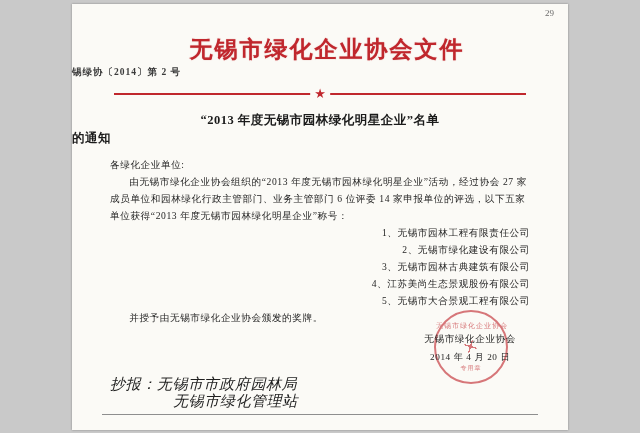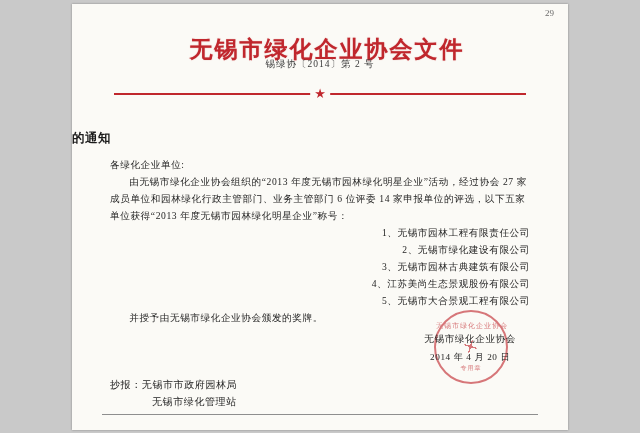--- a/index.html
+++ b/index.html
@@ -59,25 +59,26 @@
     font-weight: bold;
     letter-spacing: 2px;
     font-family: "Liberation Serif", serif;
     text-shadow: 0 0 1px rgba(192,39,45,0.5);
     margin-left: 14px;
   }
 
   .doc-number {
     position: absolute;
     left: 0; right: 0;
-    top: 54px;
-    text-align: center;
+    top: 62px;
+    text-align: left;
     font-size: 9.5px;
     color: #3a3a3a;
     letter-spacing: 1px;
+    font-weight: bold;
   }
 
   
   .rule-wrap {
     position: absolute;
     left: 42px;
     right: 42px;
     top: 84px;
     height: 12px;
   }
@@ -211,24 +212,25 @@
     white-space: nowrap;
   }
   .seal-top { top: 9px; }
   .seal-bottom { bottom: 9px; font-size: 6px; }
 
   
   .cc-block {
     position: absolute;
     left: 38px;
     top: 372px;
-    font-size: 10px;
+    font-size: 15px;
     line-height: 17px;
     color: #1f1f1f;
     letter-spacing: 0.6px;
+    font-style: italic;
   }
   .cc-sub { padding-left: 4.2em; }
 
   .footer-rule {
     position: absolute;
     left: 30px;
     right: 30px;
     top: 410px;
     height: 1px;
     background: #8e8e8e;
@@ -245,20 +247,21 @@
 
       <div class="doc-title">无锡市绿化企业协会文件</div>
 
       <div class="doc-number">锡绿协〔2014〕第 2 号</div>
 
       <div class="rule-wrap">
         <div class="rule-line"></div>
         <div class="rule-star">★</div>
       </div>
 
+      <div class="head-title">“2013 年度无锡市园林绿化明星企业”名单</div>
       <div class="head-title2">的通知</div>
 
       <div class="body-text">
         <p>各绿化企业单位:</p>
         <p class="indent2">由无锡市绿化企业协会组织的“2013 年度无锡市园林绿化明星企业”活动，经过协会 27 家成员单位和园林绿化行政主管部门、业务主管部门 6 位评委 14 家申报单位的评选，以下五家单位获得“2013 年度无锡市园林绿化明星企业”称号：</p>
         <ul class="list">
           <li>1、无锡市园林工程有限责任公司</li>
           <li>2、无锡市绿化建设有限公司</li>
           <li>3、无锡市园林古典建筑有限公司</li>
           <li>4、江苏美尚生态景观股份有限公司</li>

